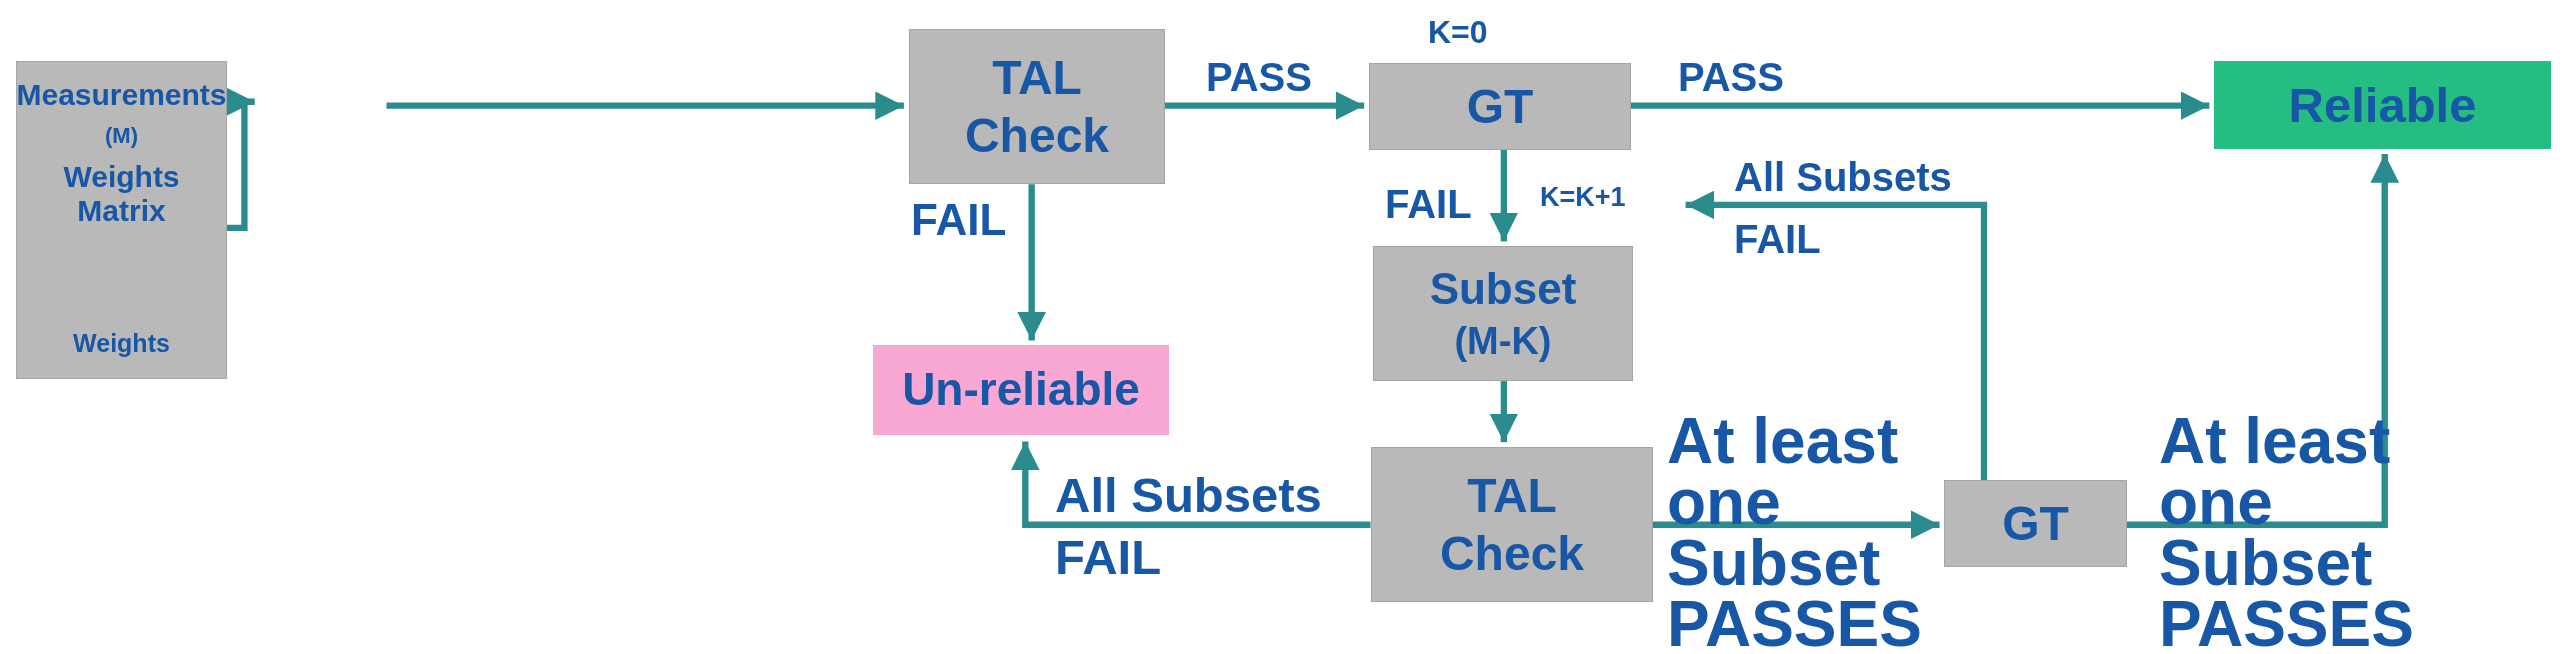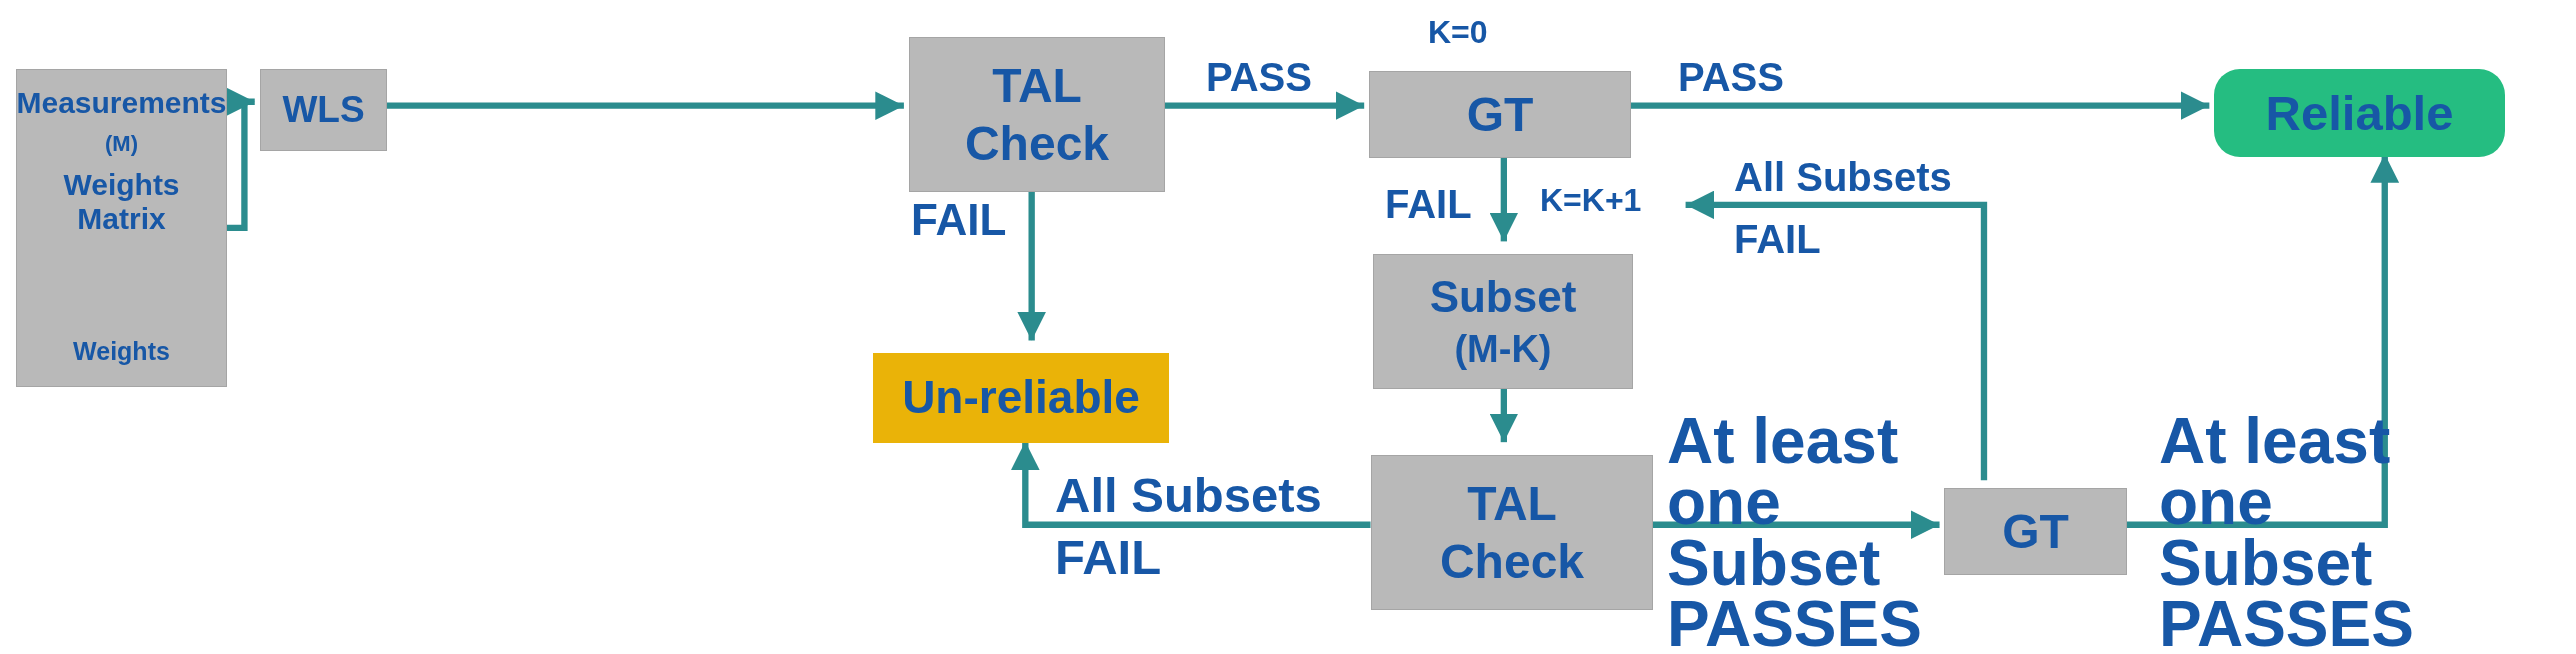--- a/index.html
+++ b/index.html
@@ -24,57 +24,56 @@
   }
   .box {
     position: absolute;
     display: flex;
     flex-direction: column;
     align-items: center;
     justify-content: center;
     text-align: center;
     box-sizing: border-box;
     line-height: 1.12;
-    margin-top: 8px;
   }
   .box.gray   { background: #b9b9b9; border: 1.6px solid #a5a5a5; }
   .box.green  { background: #25bd81; }
-  .box.orange { background: #eab308; justify-content: center; }
+  .box.orange { background: #f9a8d4; justify-content: center; }
 
   .edge-label {
     position: absolute;
     white-space: nowrap;
     color: #1757a6;
     line-height: 1.0;
   }
 
   
   #node-input        { left: 16px;   top: 61px;  width: 211px; height: 318px; justify-content: flex-start; padding-top: 16px; }
   #node-input .l1    { font-size: 30px; }
   #node-input .l2    { font-size: 22px; margin-top: 12.7px; }
   #node-input .l3    { font-size: 30px; margin-top: 11px; }
   #node-input .l4    { font-size: 25px; margin-top: 102px; }
 
   #node-wls          { left: 260px;  top: 61px;  width: 127px; height: 82px; font-size: 37px; }
   #node-tal-check-1  { left: 909px; top: 29px;  width: 256px; height: 155px; font-size: 48px; line-height: 1.2; }
   #node-gt-1         { left: 1369px; top: 63px;  width: 262px; height: 87px; font-size: 48px; }
-  #node-reliable     { left: 2214px; top: 61px;  width: 291px; height: 88px; font-size: 49px; border-radius: 26px; }
+  #node-reliable     { left: 2214px; top: 61px;  width: 337px; height: 88px; font-size: 49px; }
   #node-unreliable   { left: 873px; top: 345px; width: 296px; height: 90px; font-size: 46px; }
   #node-subset       { left: 1373px; top: 246px; width: 260px; height: 135px; }
   #node-subset .l1   { font-size: 44px; }
   #node-subset .l2   { font-size: 38px; margin-top: 6.3px; }
   #node-tal-check-2  { left: 1371px; top: 447px; width: 282px; height: 155px; font-size: 48px; line-height: 1.2; }
   #node-gt-2         { left: 1944px; top: 480px; width: 183px; height: 87px; font-size: 48px; }
 
   
   #label-pass-1        { left: 1206px; top: 57px;  font-size: 40px; }
   #label-k0            { left: 1428px; top: 16px;  font-size: 32px; }
   #label-pass-2        { left: 1678px; top: 57px;  font-size: 40px; }
   #label-fail-gt1      { left: 1385px; top: 184px; font-size: 40px; }
-  #label-k-increment   { left: 1540px; top: 184px; font-size: 32px; }
+  #label-k-increment   { left: 1540px; top: 184px; font-size: 27px; }
   #label-allsub-r1     { left: 1734px; top: 157px; font-size: 40px; }
   #label-allsub-r2     { left: 1734px; top: 219px; font-size: 40px; }
   #label-fail-tal1     { left: 911px; top: 198px; font-size: 44px; }
   #label-allsub-l1     { left: 1055px; top: 471px; font-size: 49px; }
   #label-allsub-l2     { left: 1055px; top: 533px; font-size: 49px; }
   .atleast-line        { font-size: 64px; }
   #label-al1-1 { left: 1667px; top: 409px; }
   #label-al1-2 { left: 1667px; top: 470px; }
   #label-al1-3 { left: 1667px; top: 531px; }
   #label-al1-4 { left: 1667px; top: 592px; }
@@ -109,23 +108,20 @@
     </g>
   </svg>
 
   <div id="node-input" class="box gray">
     <div class="l1">Measurements</div>
     <div class="l2">(M)</div>
     <div class="l3">Weights Matrix</div>
     <div class="l4">Weights</div>
   </div>
 
-  <div id="node-wls" class="box gray">
-    <div>WLS</div>
-  </div>
 
   <div id="node-tal-check-1" class="box gray">
     <div>TAL</div>
     <div>Check</div>
   </div>
 
   <div id="node-gt-1" class="box gray">
     <div>GT</div>
   </div>
 

